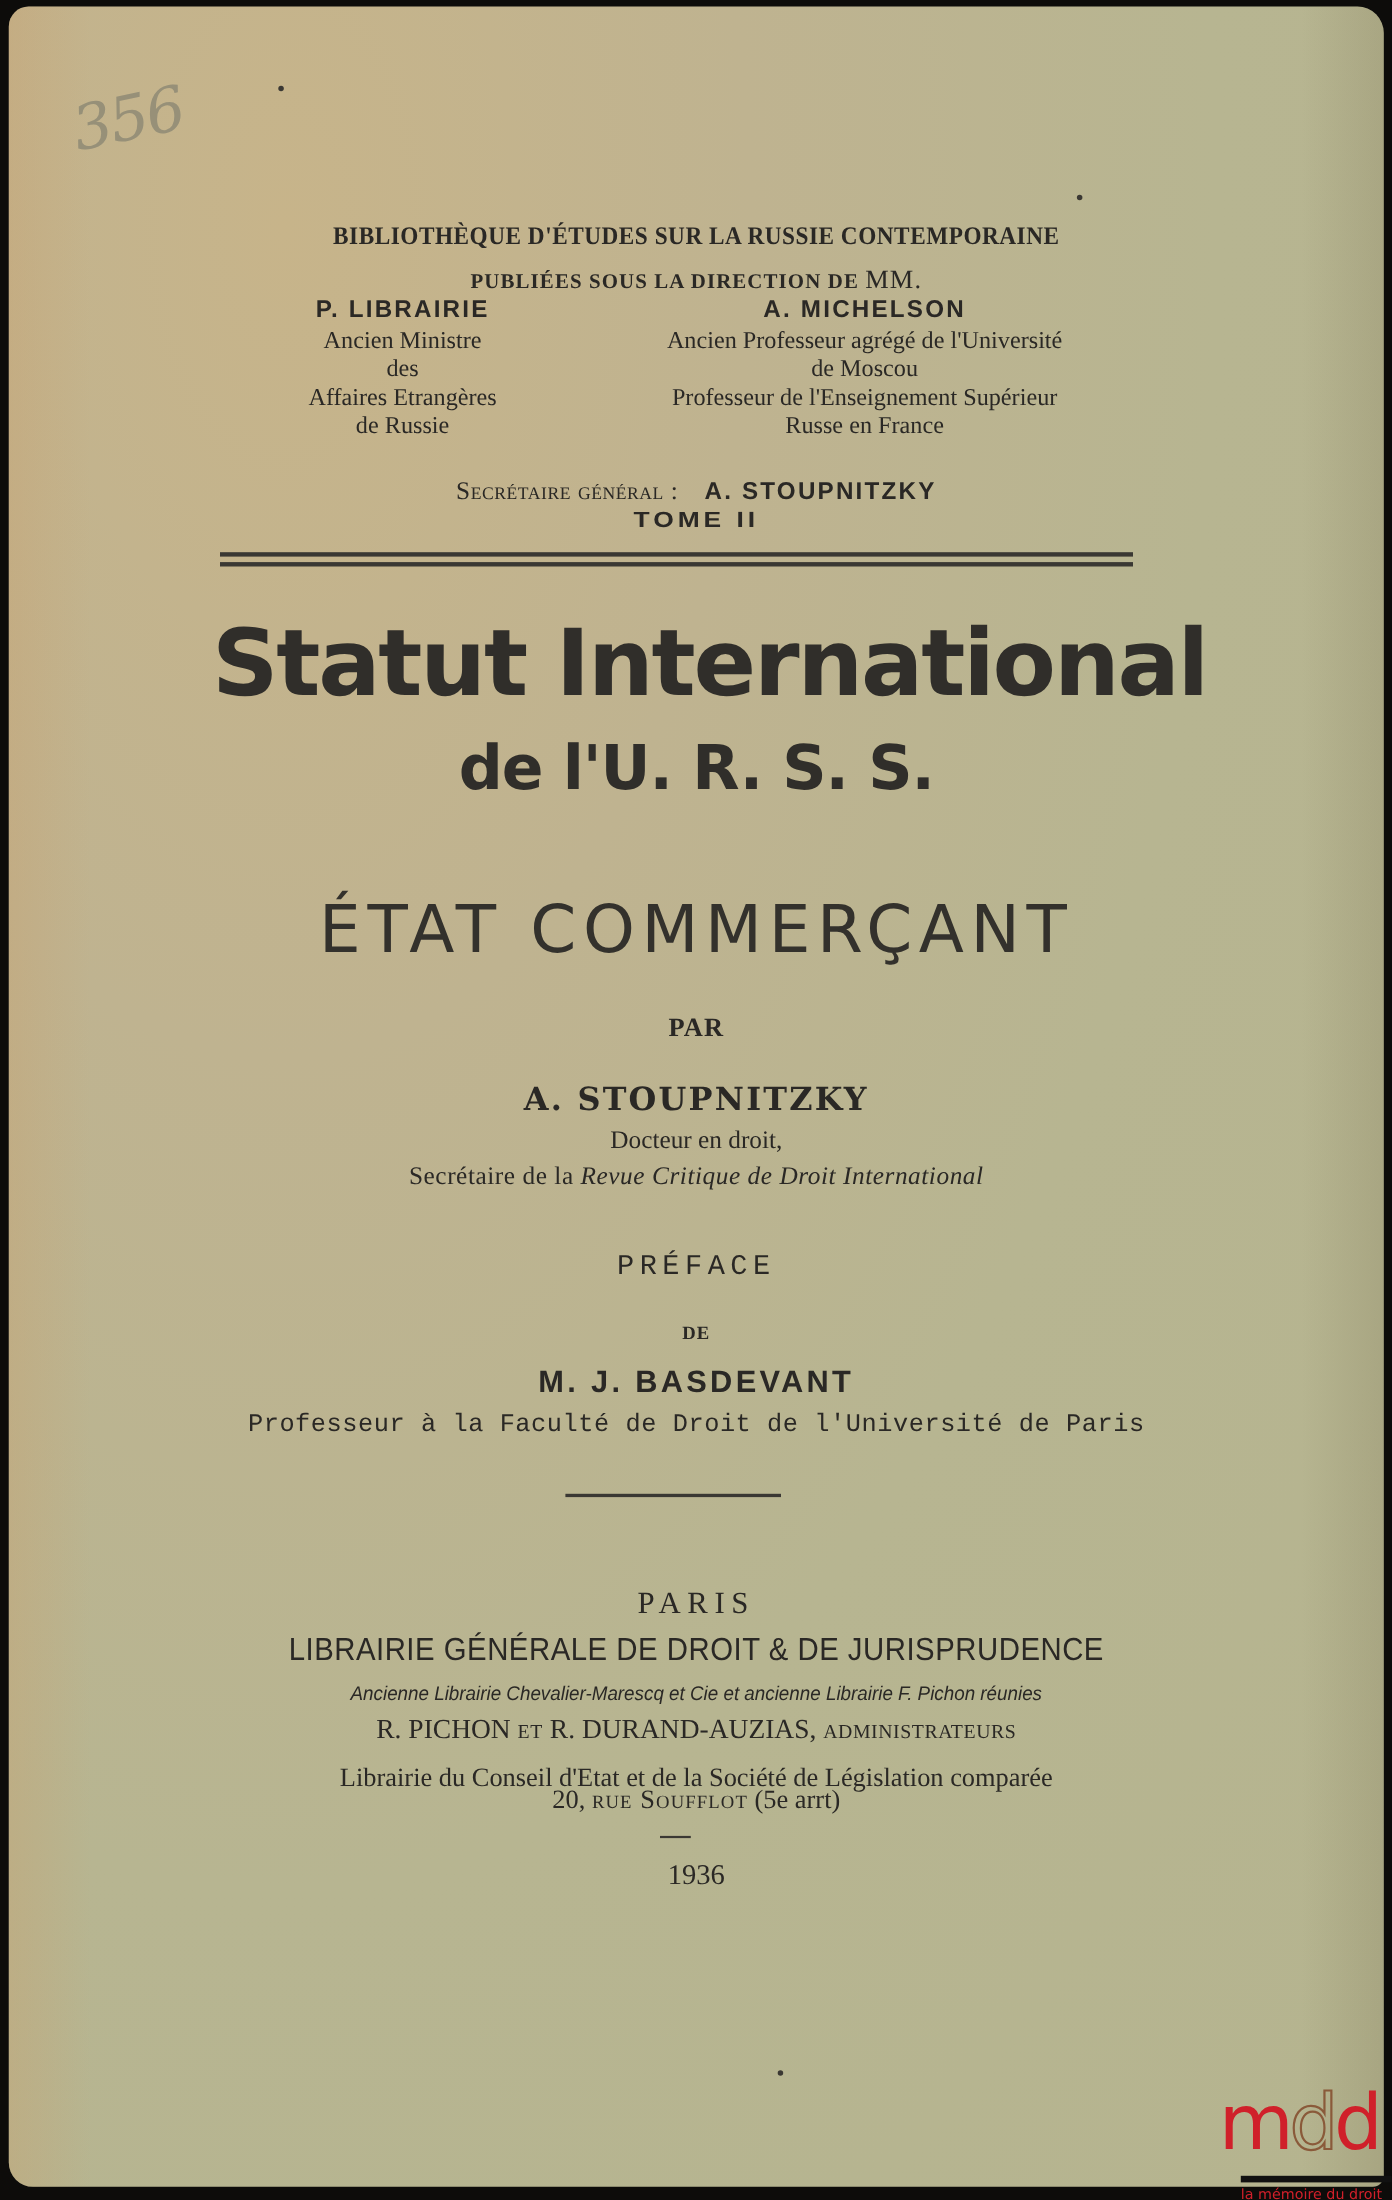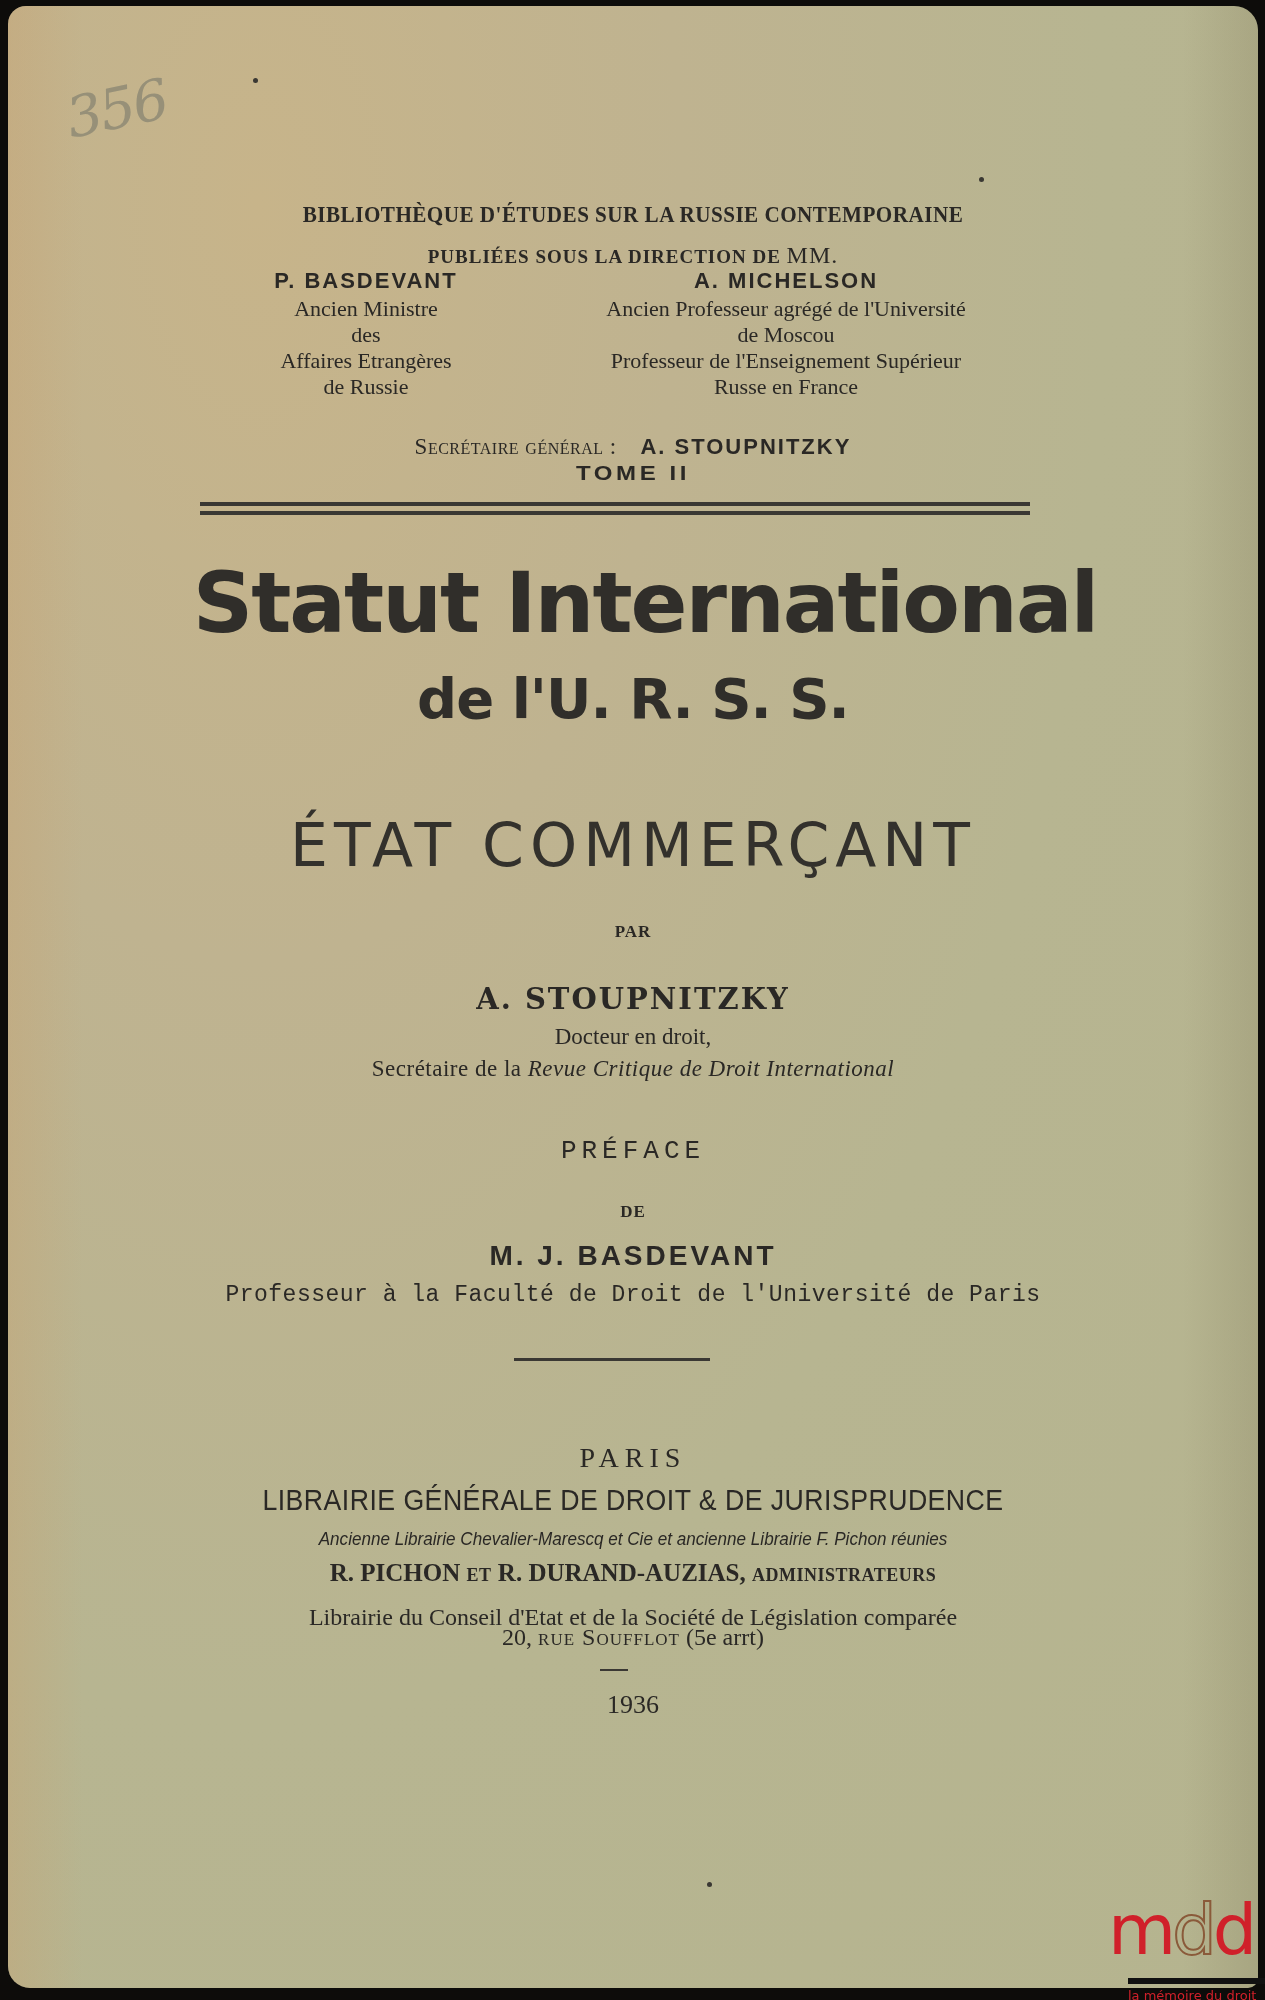--- a/index.html
+++ b/index.html
@@ -30,34 +30,34 @@
   .col-right { left:498px; width:560px; top:262px; }
   .secretary { top:408px; font-family:"Liberation Serif", serif; font-size:21px; letter-spacing:0.5px;margin-top:20px; }
   .secretary .lbl { font-variant:small-caps; font-size:23px; }
   .secretary .nm { font-family:"Liberation Sans", sans-serif; font-weight:bold; font-size:22px; letter-spacing:2px; margin-left:18px; }
   .tome { top:456px; font-family:"Liberation Sans", sans-serif; font-size:20px; letter-spacing:3px; font-weight:bold; transform:scaleX(1.2); }
   .rule-double { position:absolute; left:192px; width:830px; top:496px; height:4px; background:#3a3833; }
   .rule-double2 { position:absolute; left:192px; width:830px; top:505px; height:4px; background:#3a3833; }
   .title1 { top:548px; font-family:"DejaVu Sans", sans-serif; font-weight:bold; font-size:84px; letter-spacing:-2px; color:#302e2a;padding-left:12px; }
   .title2 { top:660px; font-family:"DejaVu Sans", sans-serif; font-weight:bold; font-size:56px; letter-spacing:-1px; color:#302e2a; }
   .subtitle { top:804px; font-family:"DejaVu Sans", sans-serif; font-size:60px; letter-spacing:6px; color:#33312c; }
-  .par { top:916px; font-family:"Liberation Serif", serif; font-weight:bold; font-size:17px; letter-spacing:1px; }
+  .par { top:916px; font-family:"Liberation Serif", serif; font-weight:bold; font-size:24px; letter-spacing:1px; }
   .author { top:976px; font-family:"DejaVu Serif", serif; font-weight:bold; font-size:29px; letter-spacing:2px; }
   .degree { top:1018px; font-family:"Liberation Serif", serif; font-size:23px; }
   .role { top:1050px; font-family:"Liberation Serif", serif; font-size:23px; letter-spacing:0.5px; }
   .role i { font-style:italic; }
   .preface { top:1130px; font-family:Liberation Mono, monospace; font-size:26px; letter-spacing:5px; }
   .de { top:1196px; font-family:"Liberation Serif", serif; font-weight:bold; font-size:17px; letter-spacing:1px; }
   .prefacer { top:1234px; font-family:"Liberation Sans", sans-serif; font-weight:bold; font-size:28px; letter-spacing:3px; }
   .prefacer-role { top:1276px; font-family:Liberation Mono, monospace; font-size:23px; letter-spacing:0.5px; }
   .rule-single { position:absolute; left:506px; width:196px; top:1352px; height:3px; background:#3a3833; }
   .city { top:1436px; font-family:"Liberation Serif", serif; font-size:28px; letter-spacing:6px; }
   .publisher { top:1478px; font-family:"Liberation Sans", sans-serif; font-size:29px; letter-spacing:0.5px; transform:scaleX(0.92); }
   .formerly { top:1523px; font-family:"Liberation Sans", sans-serif; font-style:italic; font-size:18px; transform:scaleX(0.95); }
-  .admins { top:1553px; font-family:"Liberation Serif", serif; font-size:25px;font-weight:bold; }
+  .admins { top:1553px; font-family:"Liberation Serif", serif; font-size:25px; }
   .admins .sc { font-variant:small-caps; font-size:25px; letter-spacing:0.5px; }
   .bookstore { top:1586px; font-family:"Liberation Serif", serif; font-size:24px;margin-top:12px; }
   .address { top:1618px; font-family:"Liberation Serif", serif; font-size:24px; }
   .address .sc { font-variant:small-caps; letter-spacing:1px; }
   .dash { position:absolute; left:592px; width:28px; top:1663px; height:2px; background:#3a3833; }
   .year { top:1684px; font-family:"Liberation Serif", serif; font-size:26px; }
   .dot { position:absolute; width:5px; height:5px; border-radius:50%; background:#3a3833; }
   .logo { position:absolute; left:1108px; top:1890px; width:157px; height:110px; }
   .logo .letters { position:absolute; left:0; top:0; font-family:"DejaVu Sans", sans-serif; font-size:70px; color:#d0202a; letter-spacing:-4px; line-height:80px; }
   .logo .letters .mid { color:transparent; -webkit-text-stroke:2px #8a5a3a; }
@@ -71,21 +71,21 @@
 
   <div class="pencil">356</div>
 
   <div class="abs series">BIBLIOTHÈQUE D'ÉTUDES SUR LA RUSSIE CONTEMPORAINE</div>
   <div class="abs directed">
     <span>PUBLIÉES SOUS LA DIRECTION DE</span>
     <span class="mm">MM.</span>
   </div>
 
   <div class="col col-left">
-    <div class="name">P. BASDEVANT</div>
+    <div class="name">P. LIBRAIRIE</div>
     <div>Ancien Ministre</div>
     <div>des</div>
     <div>Affaires Etrangères</div>
     <div>de Russie</div>
   </div>
 
   <div class="col col-right">
     <div class="name">A. MICHELSON</div>
     <div>Ancien Professeur agrégé de l'Université</div>
     <div>de Moscou</div>

